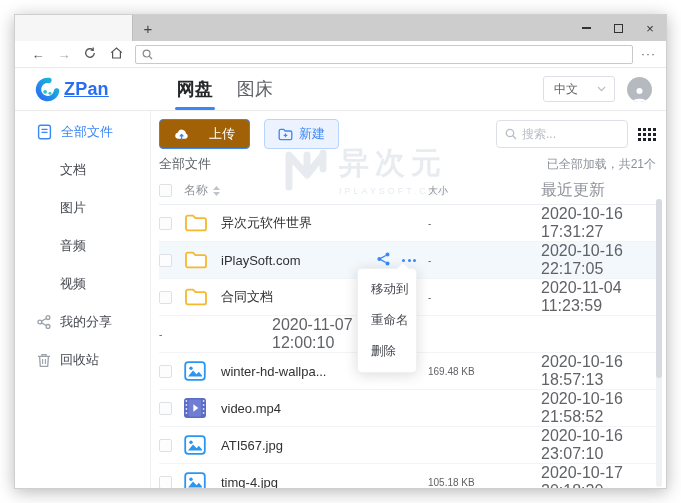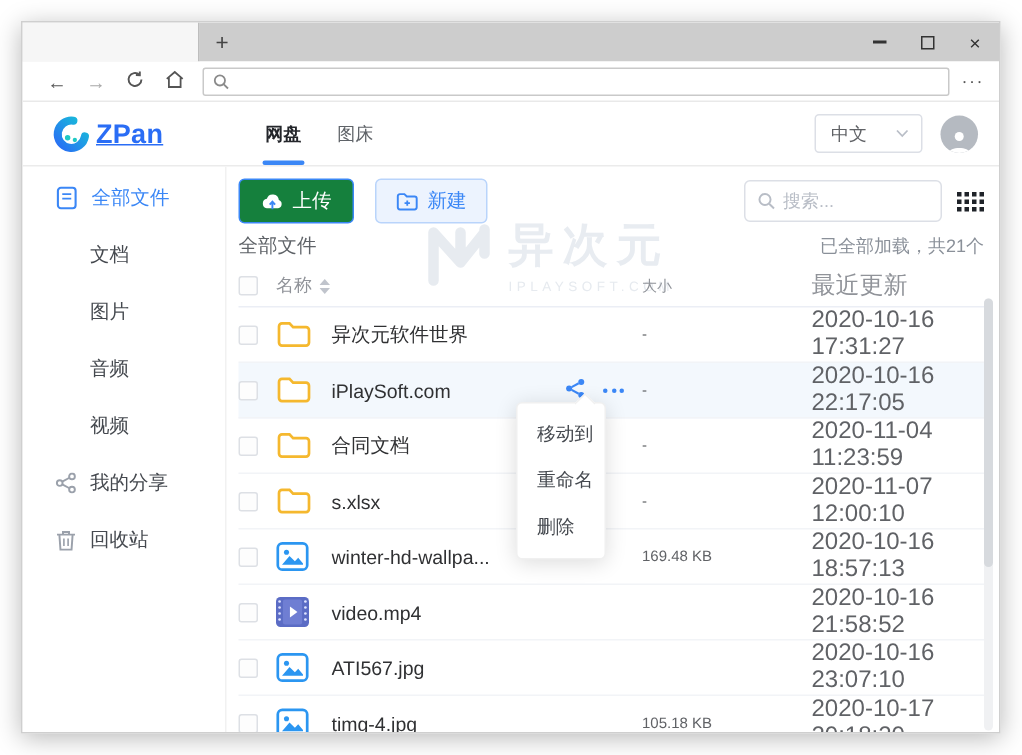--- a/index.html
+++ b/index.html
@@ -32,21 +32,21 @@
   .address-bar svg{ flex:none; }
   .address-input{ border:none; outline:none; flex:1; font-size:11px; margin-left:5px; background:transparent; }
   .overflow-dots{ color:#555; font-size:12px; letter-spacing:1px; }
 
   
   .app{ flex:1; display:flex; flex-direction:column; min-height:0; }
   .app-header{ height:43px; flex:none; display:flex; align-items:center; border-bottom:1px solid #ebebeb; background:#fff; padding:0 14px 0 20px; position:relative; }
   .logo{ display:flex; align-items:center; gap:4px; }
   .logo-text{ font-size:18px; font-weight:bold; color:#2a6df5; letter-spacing:.2px;text-decoration:underline; }
   .app-tabs{ display:flex; margin-left:56px; height:100%; }
-  .app-tab{ position:relative; display:flex; align-items:center; padding:0 12px; font-size:12px; color:#5f6368; }
+  .app-tab{ position:relative; display:flex; align-items:center; padding:0 12px; font-size:18px; color:#5f6368; }
   .app-tab.active{ color:#24262b; font-weight:bold; }
   .app-tab.active::after{ content:""; position:absolute; left:10px; right:10px; bottom:0; height:3px; background:#3b87f6; border-radius:2px; }
   .header-right{ margin-left:auto; display:flex; align-items:center; gap:12px; }
   .lang-select{ width:72px; height:26px; border:1px solid #dcdfe6; border-radius:3px; display:flex; align-items:center; padding:0 8px 0 10px; color:#606266; font-size:12px; background:#fff; }
   .lang-select .chev{ margin-left:auto; }
   .avatar{ width:25px; height:25px; border-radius:50%; background:#b5bac1; display:flex; align-items:flex-end; justify-content:center; overflow:hidden; }
 
   
   .app-body{ flex:1; display:flex; min-height:0; }
   .sidebar{ width:136px; flex:none; background:#fff; border-right:1px solid #f1f1f1; padding-top:2px; }
@@ -54,22 +54,22 @@
   .side-item.sub{ padding-left:45px; }
   .side-item.active{ color:#3b87f6; }
 
   .main{ flex:1; position:relative; min-width:0; overflow:hidden; }
   .watermark{ position:absolute; left:132px; top:32px; display:flex; align-items:center; gap:10px; z-index:0; }
   .wm-text{ text-align:left; }
   .wm-title{ font-size:30px; color:#e8ecf1; font-weight:bold; letter-spacing:6px; }
   .wm-sub{ font-size:9px; color:#e6eaef; letter-spacing:3px; margin-top:2px; }
 
   .toolbar{ position:relative; z-index:1; margin:8px 10px 0 8px; height:30px; display:flex; align-items:center; }
-  .btn-upload{ height:30px; padding:0 14px; background:#15803d; border:1px solid #3b87f6; border-radius:4px;
-    color:#fff; font-size:13px; display:flex; align-items:center; gap:6px; }
+  .btn-upload{ height:30px; padding:0 14px; background:#a16207; border:1px solid #3b87f6; border-radius:4px;
+    color:#fff; font-size:13px; display:flex; align-items:center; gap:20px; }
   .btn-new{ height:30px; margin-left:14px; padding:0 13px; background:#ecf3fe; border:1px solid #b9d4fb; border-radius:4px;
     color:#3b87f6; font-size:13px; display:flex; align-items:center; gap:6px; }
   .search-box{ margin-left:auto; width:132px; height:28px; border:1px solid #dcdfe6; border-radius:4px; background:#fff;
     display:flex; align-items:center; padding:0 8px; }
   .search-input{ border:none; outline:none; width:90px; font-size:12px; margin-left:5px; background:transparent; color:#303133; }
   .search-input::placeholder{ color:#b8bdc6; }
   .grid-icon{ margin-left:10px; display:grid; grid-template-columns:repeat(4,3px); grid-auto-rows:3px; gap:2px; }
   .grid-icon i{ background:#1f2329; display:block; }
 
   .crumb-row{ position:relative; z-index:1; margin:6px 10px 0 8px; display:flex; align-items:center; }
@@ -88,21 +88,21 @@
 
   .row{ display:flex; align-items:center; height:37px; border-bottom:1px solid #f2f4f7; font-size:13px; color:#303133; background:transparent; }
   .row.hovered{ background:#f3f8fd; }
   .row .cb{ margin-right:12px; }
   .ficon{ width:26px; flex:none; display:flex; align-items:center; margin-right:11px; }
   .fname{ white-space:nowrap; overflow:hidden; text-overflow:ellipsis; }
   .row-actions{ margin-left:auto; margin-right:12px; display:flex; align-items:center; gap:11px; }
   .dots-more{ display:flex; gap:2.5px; }
   .dots-more i{ width:3px; height:3px; border-radius:50%; background:#3b87f6; }
 
-  .context-menu{ position:absolute; z-index:10; left:193px; top:157px; width:60px; background:#fff; border-radius:4px;
+  .context-menu{ position:absolute; z-index:10; left:206px; top:157px; width:60px; background:#fff; border-radius:4px;
     box-shadow:0 2px 14px rgba(0,0,0,.14); border:1px solid #f0f0f0; padding:5px 0; }
   .context-menu::before{ content:""; position:absolute; top:-5px; left:40px; width:9px; height:9px; background:#fff;
     transform:rotate(45deg); border-left:1px solid #f0f0f0; border-top:1px solid #f0f0f0; }
   .menu-item{ padding:7px 0 7px 13px; font-size:12.5px; color:#45494f; white-space:nowrap; }
 
   .scrollbar{ position:absolute; z-index:5; right:4px; top:88px; bottom:1px; width:6px; background:#f0f1f3; border-radius:3px; }
   .scroll-thumb{ position:absolute; top:0; width:6px; height:62%; background:#d7dade; border-radius:3px; }
 </style>
 </head>
 <body>
@@ -352,29 +352,20 @@
                     <svg width="24" height="20" viewBox="0 0 24 20">
                       <path d="M2 4.6 C2 3.5 2.9 2.6 4 2.6 H9 L11.4 5.1 H20 C21.1 5.1 22 6 22 7.1 V15.4 C22 16.5 21.1 17.4 20 17.4 H4 C2.9 17.4 2 16.5 2 15.4 Z" fill="#fff" stroke="#f5b82e" stroke-width="1.8"></path>
                     </svg>
                   </span>
                   <span class="fname">合同文档</span>
                 </div>
                 <div class="cell-size">-</div>
                 <div class="cell-date">2020-11-04 11:23:59</div>
               </div>
               <div class="row">
-                <div class="cell-name">
-                  <span class="cb"></span>
-                  <span class="ficon">
-                    <svg width="24" height="20" viewBox="0 0 24 20">
-                      <path d="M2 4.6 C2 3.5 2.9 2.6 4 2.6 H9 L11.4 5.1 H20 C21.1 5.1 22 6 22 7.1 V15.4 C22 16.5 21.1 17.4 20 17.4 H4 C2.9 17.4 2 16.5 2 15.4 Z" fill="#fff" stroke="#f5b82e" stroke-width="1.8"></path>
-                    </svg>
-                  </span>
-                  <span class="fname">s.xlsx</span>
-                </div>
                 <div class="cell-size">-</div>
                 <div class="cell-date">2020-11-07 12:00:10</div>
               </div>
               <div class="row">
                 <div class="cell-name">
                   <span class="cb"></span>
                   <span class="ficon">
                     <svg width="22" height="20" viewBox="0 0 22 20">
                       <rect x="1.2" y="1.2" width="19.6" height="17.6" rx="3" fill="#fff" stroke="#2b96f1" stroke-width="1.8"></rect>
                       <circle cx="7" cy="7.2" r="1.7" fill="#2b96f1"></circle>

